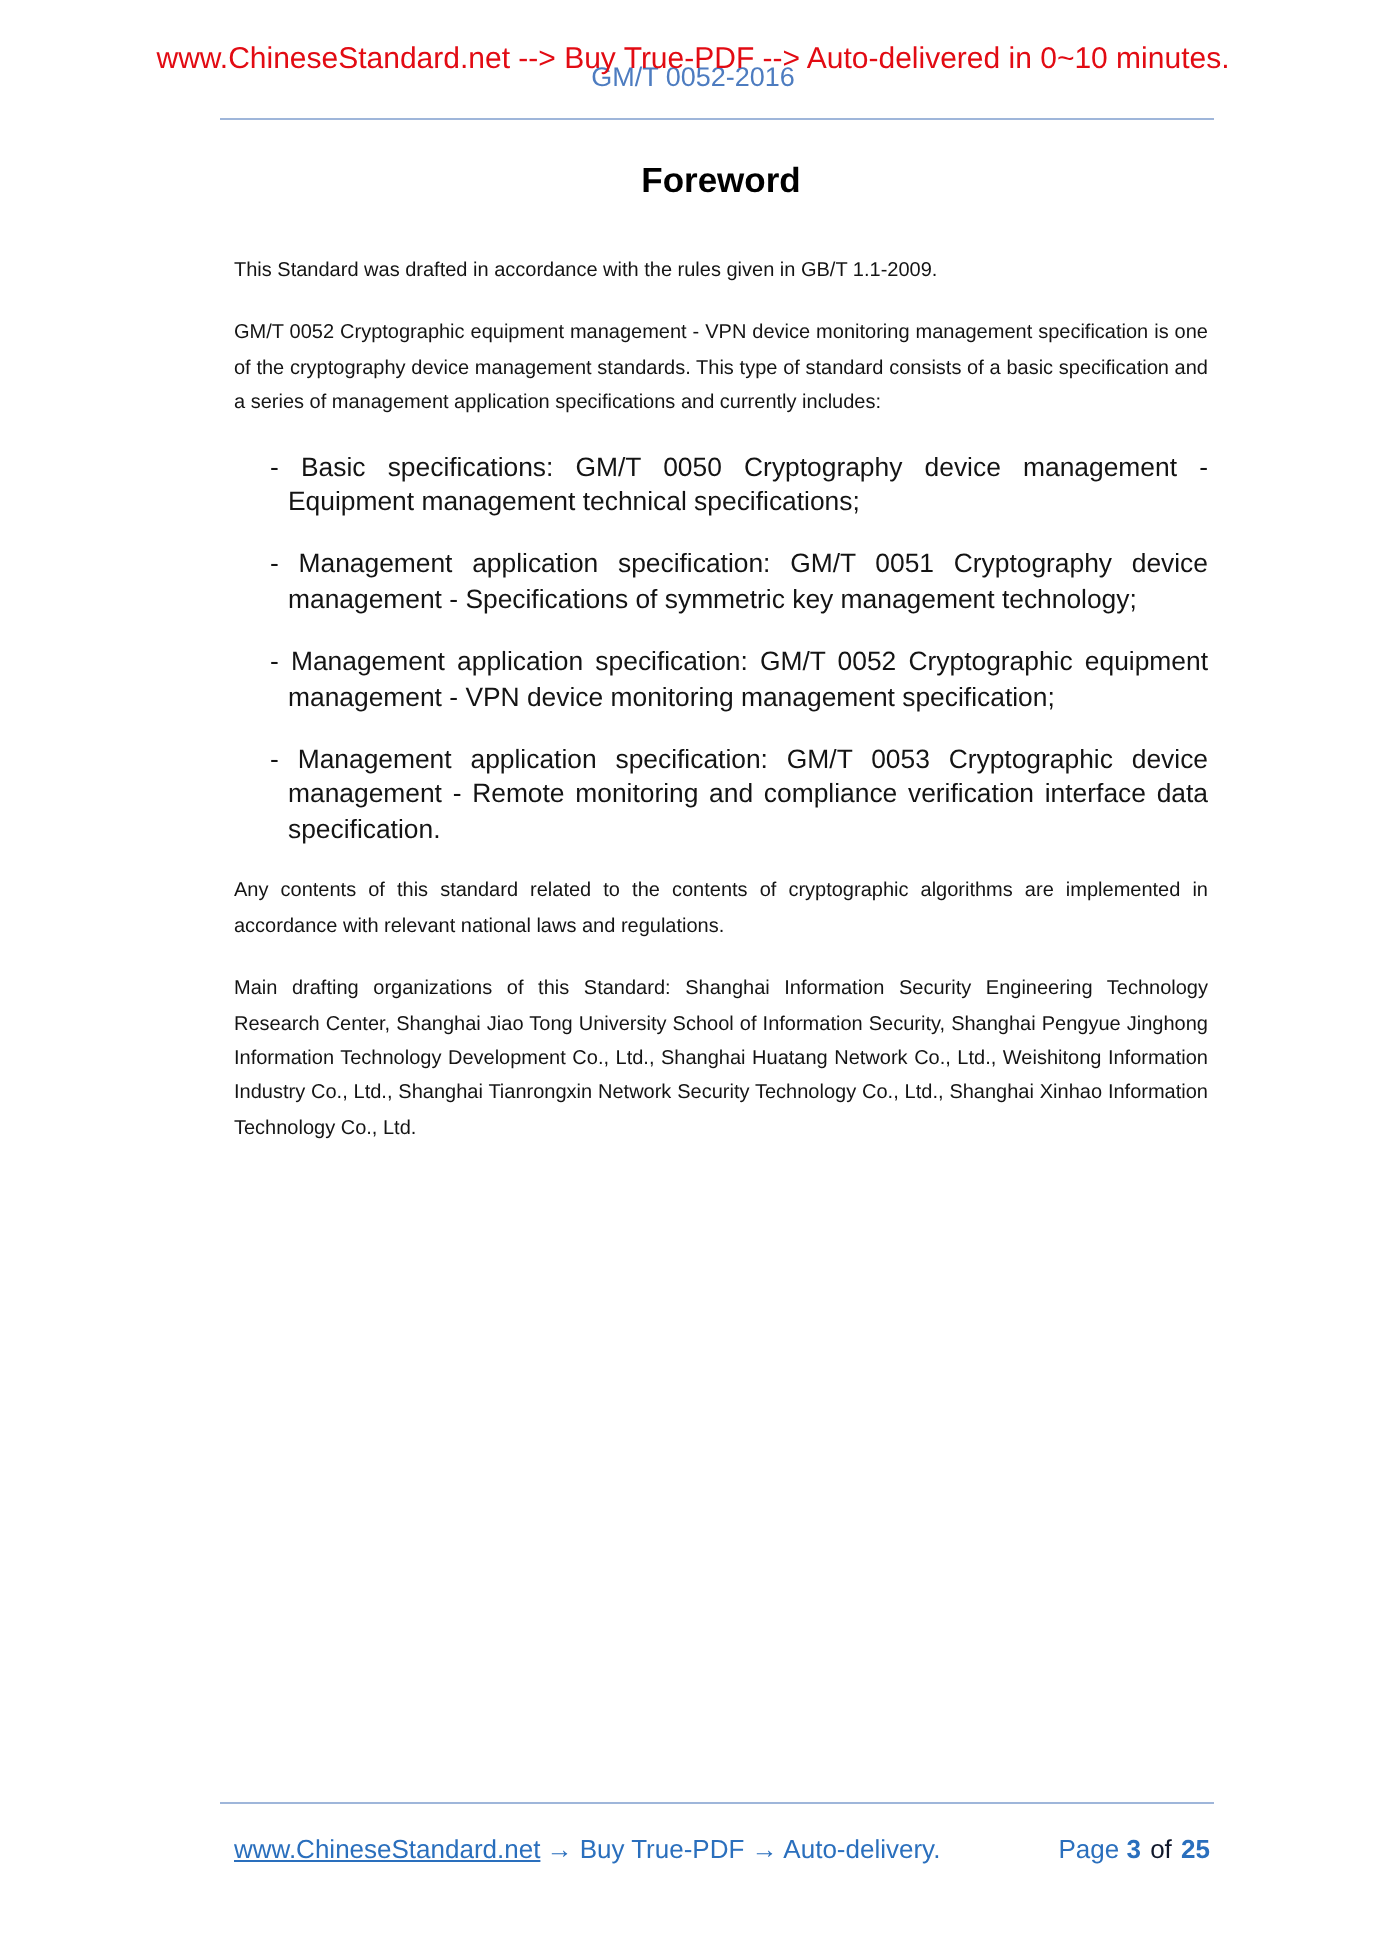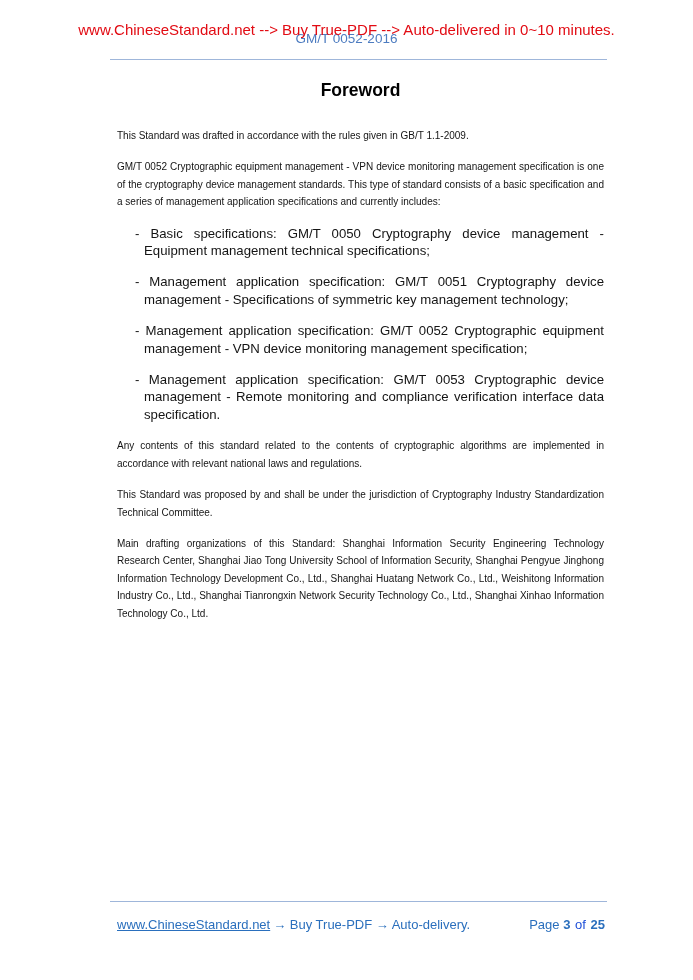--- a/index.html
+++ b/index.html
@@ -83,21 +83,21 @@
   }
   .footer-left { color: var(--footer-blue, #2a6fbd); }
   .footer-left a {
     color: var(--footer-blue, #2a6fbd);
     text-decoration: underline;
     cursor: pointer;
   }
   .footer-tail { margin-left: 3px; }
   .page-indicator { color: var(--footer-blue, #2a6fbd); }
   .page-indicator .num { font-weight: bold; }
-  .page-indicator .of { color: #1d4ed8; font-weight: normal; margin: 0 1px; }
+  .page-indicator .of { color: #0f172a; font-weight: normal; margin: 0 1px; }
 </style>
 </head>
 <body>
 
 <div class="page">
 
   <div class="doc-number">GM/T 0052-2016</div>
   <div class="promo">www.ChineseStandard.net --&gt; Buy True-PDF --&gt; Auto-delivered in 0~10 minutes.</div>
   <hr class="header-rule">
 
@@ -110,21 +110,20 @@
 
     <div class="list">
       <p class="list-item">- Basic specifications: GM/T 0050 Cryptography device management - Equipment management technical specifications;</p>
       <p class="list-item">- Management application specification: GM/T 0051 Cryptography device management - Specifications of symmetric key management technology;</p>
       <p class="list-item">- Management application specification: GM/T 0052 Cryptographic equipment management - VPN device monitoring management specification;</p>
       <p class="list-item">- Management application specification: GM/T 0053 Cryptographic device management - Remote monitoring and compliance verification interface data specification.</p>
     </div>
 
     <p class="para">Any contents of this standard related to the contents of cryptographic algorithms are implemented in accordance with relevant national laws and regulations.</p>
 
-    <p class="para">This Standard was proposed by and shall be under the jurisdiction of Cryptography Industry Standardization Technical Committee.</p>
 
     <p class="para">Main drafting organizations of this Standard: Shanghai Information Security Engineering Technology Research Center, Shanghai Jiao Tong University School of Information Security, Shanghai Pengyue Jinghong Information Technology Development Co., Ltd., Shanghai Huatang Network Co., Ltd., Weishitong Information Industry Co., Ltd., Shanghai Tianrongxin Network Security Technology Co., Ltd., Shanghai Xinhao Information Technology Co., Ltd.</p>
 
   </main>
 
   <footer class="page-footer">
     <hr class="footer-rule">
     <div class="footer-row">
       <div class="footer-left">
         <a>www.ChineseStandard.net</a><span class="footer-tail">→ Buy True-PDF → Auto-delivery.</span>

